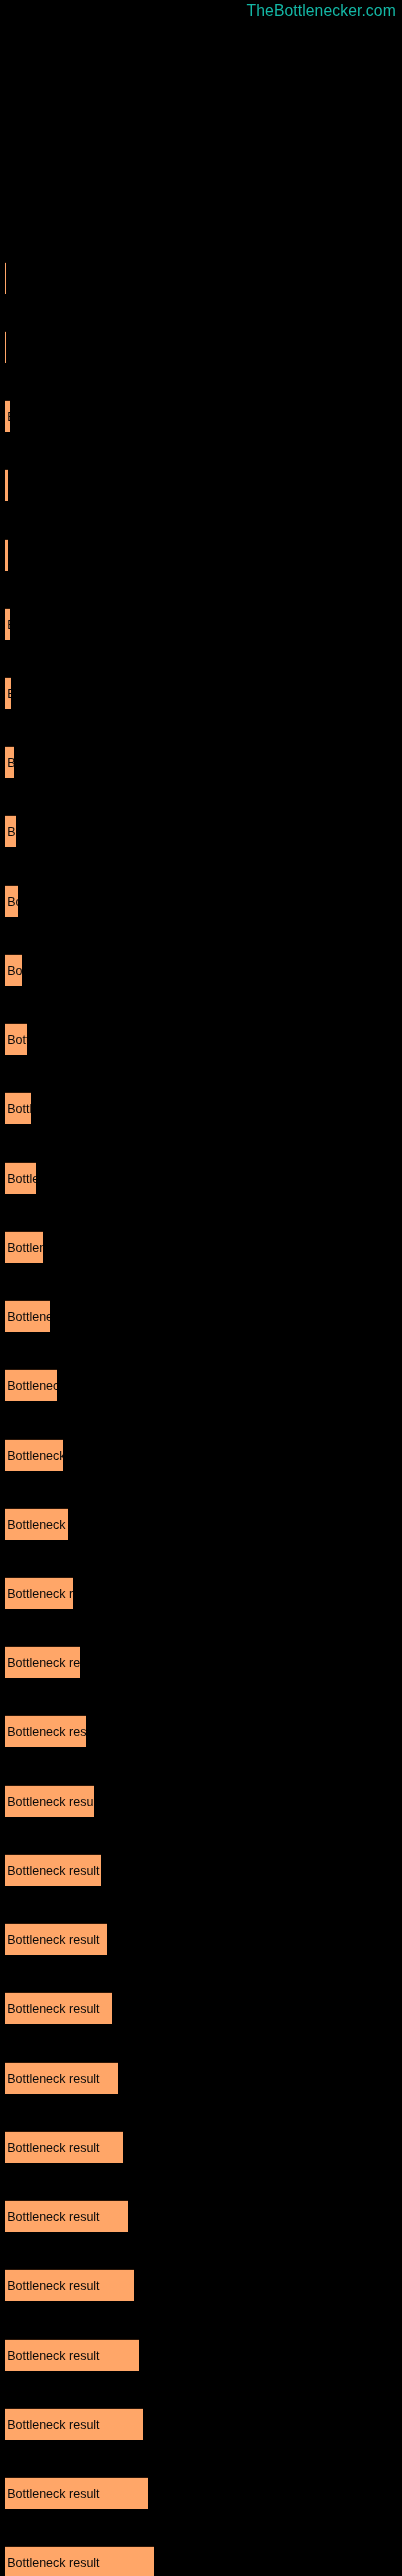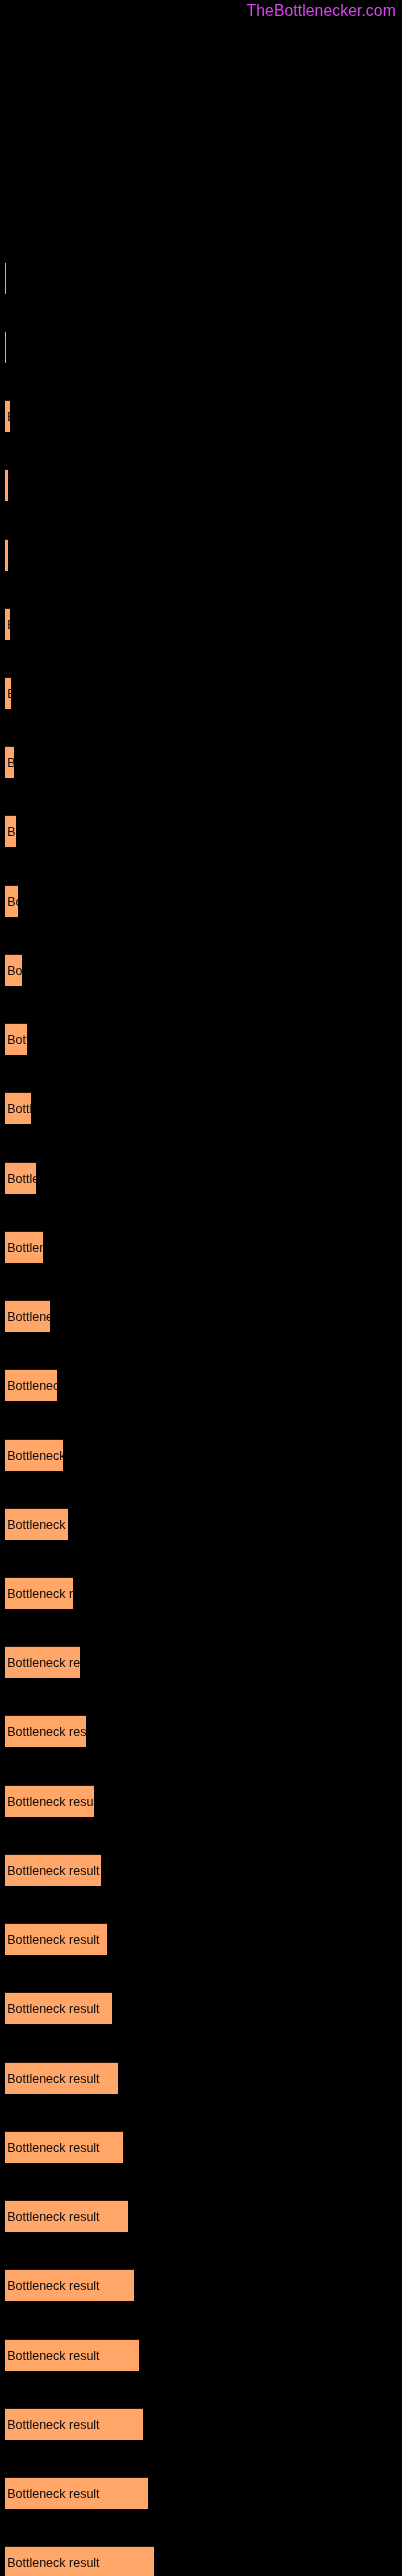--- a/index.html
+++ b/index.html
@@ -23,21 +23,21 @@
     top: 0;
     width: 403px;
     height: 2576px;
     background: #000000;
   }
 
   #chart-title {
     position: absolute;
     right: 7.2px;
     top: 2.4px;
-    color: #d946ef;
+    color: #14b8a6;
     font-size: 15.7px;
     font-family: "Liberation Sans", sans-serif;
     letter-spacing: 0.1px;
     white-space: nowrap;
   }
 
   #bars-layer {
     position: absolute;
     left: 0;
     top: 0;

